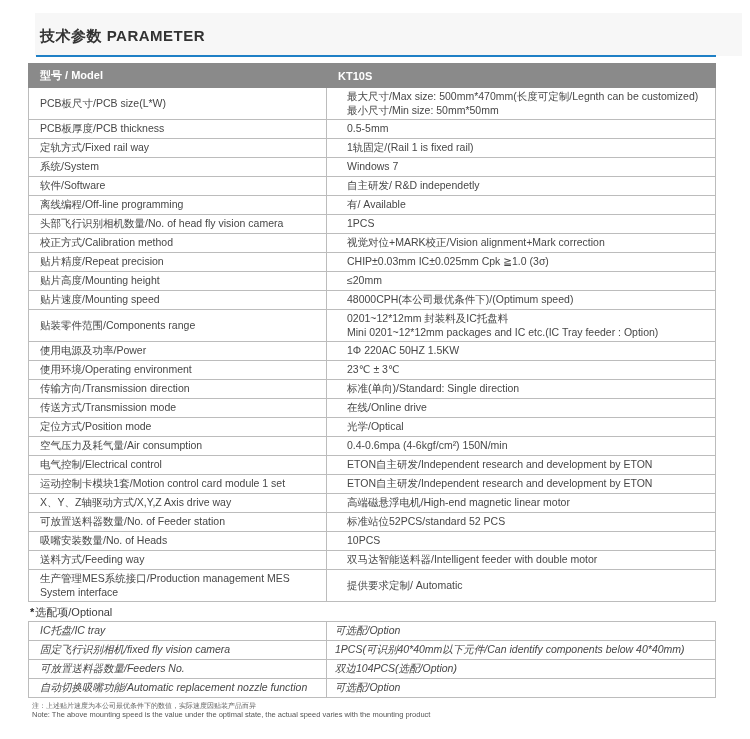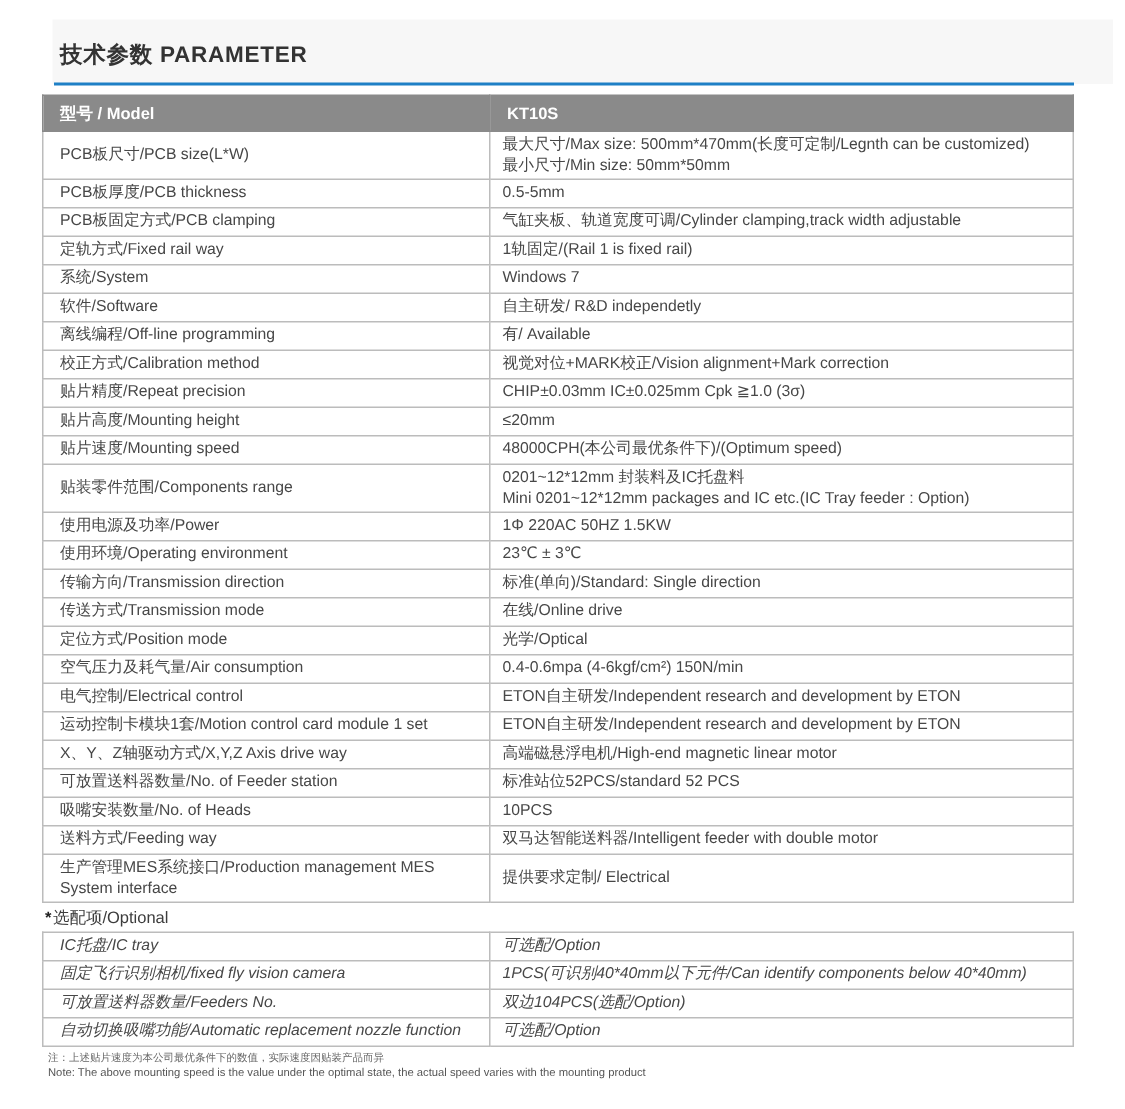--- a/index.html
+++ b/index.html
@@ -63,21 +63,21 @@
   }
   .spec-table td {
     border: 1px solid #bcbcbc;
     font-size: 10.5px;
     color: #474747;
     line-height: 13.5px;
     padding: 2px 6px 2px 11px;
     vertical-align: middle;
     height: 14px;
   }
-  .spec-table td.value-cell { padding-left: 8px; }
+  .spec-table td.value-cell { padding-left: 20px; }
   .optional-header {
     margin: 3px 16px 0 30px;
     font-size: 11px;
     color: #3c3c3c;
     line-height: 14px;
   }
   .optional-header .star {
     font-weight: bold;
     color: #222222;
     margin-right: 1px;
@@ -143,26 +143,20 @@
             <div>最小尺寸/Min  size:  50mm*50mm</div>
           </td>
         </tr>
         <tr>
           <td class="label-cell">PCB板厚度/PCB thickness</td>
           <td class="value-cell">
             <div>0.5-5mm</div>
           </td>
         </tr>
         <tr>
-          <td class="label-cell">PCB板固定方式/PCB clamping</td>
-          <td class="value-cell">
-            <div>气缸夹板、轨道宽度可调/Cylinder clamping,track width adjustable</div>
-          </td>
-        </tr>
-        <tr>
           <td class="label-cell">定轨方式/Fixed rail  way</td>
           <td class="value-cell">
             <div>1轨固定/(Rail 1 is fixed rail)</div>
           </td>
         </tr>
         <tr>
           <td class="label-cell">系统/System</td>
           <td class="value-cell">
             <div>Windows 7</div>
           </td>
@@ -170,20 +164,26 @@
         <tr>
           <td class="label-cell">软件/Software</td>
           <td class="value-cell">
             <div>自主研发/ R&amp;D independetly</div>
           </td>
         </tr>
         <tr>
           <td class="label-cell">离线编程/Off-line programming</td>
           <td class="value-cell">
             <div>有/ Available</div>
+          </td>
+        </tr>
+        <tr>
+          <td class="label-cell">头部飞行识别相机数量/No. of head fly vision camera</td>
+          <td class="value-cell">
+            <div>1PCS</div>
           </td>
         </tr>
         <tr>
           <td class="label-cell">校正方式/Calibration method</td>
           <td class="value-cell">
             <div>视觉对位+MARK校正/Vision alignment+Mark correction</div>
           </td>
         </tr>
         <tr>
           <td class="label-cell">贴片精度/Repeat precision</td>
@@ -278,21 +278,21 @@
         </tr>
         <tr>
           <td class="label-cell">送料方式/Feeding way</td>
           <td class="value-cell">
             <div>双马达智能送料器/Intelligent feeder with double motor</div>
           </td>
         </tr>
         <tr>
           <td class="label-cell">生产管理MES系统接口/Production management MES System interface</td>
           <td class="value-cell">
-            <div>提供要求定制/ Electrical</div>
+            <div>提供要求定制/ Automatic</div>
           </td>
         </tr>
       </tbody>
   </table>
 
   <div class="optional-header">
     <span class="star">*</span><span>选配项/Optional</span>
   </div>
 
   <table class="optional-table">

